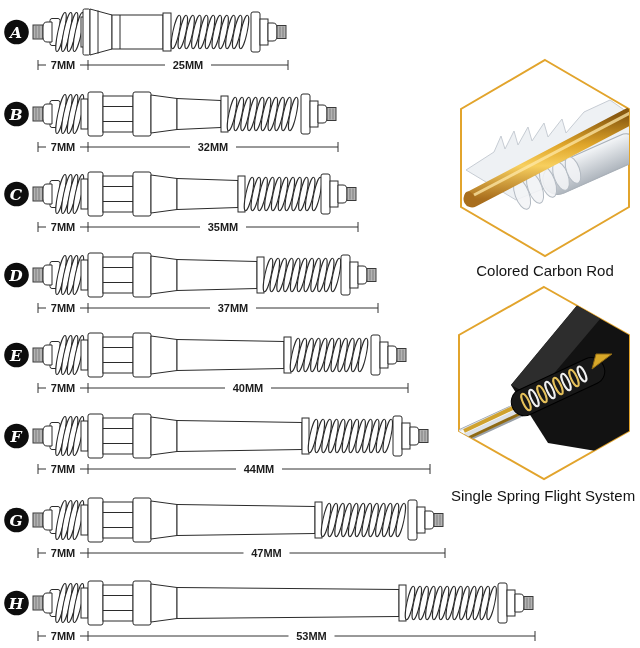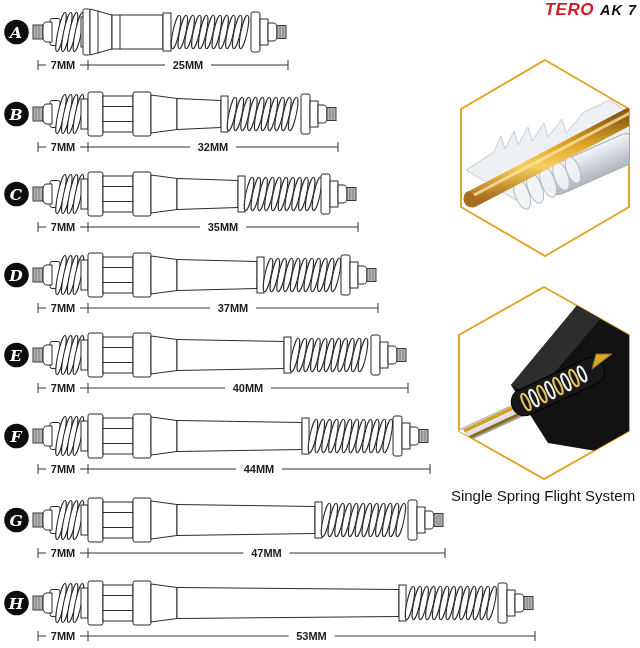--- a/index.html
+++ b/index.html
@@ -413,23 +413,20 @@
           <line x1="535" y1="631" x2="535" y2="641"></line>
         </g>
         <rect x="46" y="629.5" width="34" height="13" fill="#fff" stroke="none"></rect>
         <rect x="288.5" y="629.5" width="46" height="13" fill="#fff" stroke="none"></rect>
         <text x="63" y="639.5" font-family="Liberation Sans, sans-serif" font-size="11" font-weight="bold" fill="#1c1c1c" stroke="none" text-anchor="middle">7MM</text>
         <text x="311.5" y="639.5" font-family="Liberation Sans, sans-serif" font-size="11" font-weight="bold" fill="#1c1c1c" stroke="none" text-anchor="middle">53MM</text>
       </g>
     </svg>
 
   <div class="logo">
-    <div class="logo-top">
-      <span class="tero">TERO</span><span class="ak7">AK 7</span>
-    </div>
   </div>
 
   <div class="hex hex1">
     <svg width="174" height="205" viewBox="0 0 174 205">
       <defs>
         <linearGradient id="gold1" x1="0" y1="0" x2="0" y2="1">
           <stop offset="0" stop-color="#8a5a10"></stop>
             <stop offset="0.35" stop-color="#e0a62a"></stop>
           <stop offset="0.6" stop-color="#f7cf5e"></stop>
             <stop offset="1" stop-color="#a96e1d"></stop>
@@ -454,20 +451,21 @@
           <ellipse cx="90" cy="124" rx="7" ry="16" transform="rotate(-20 90 124)"></ellipse>
           <ellipse cx="103" cy="118" rx="7" ry="15" transform="rotate(-20 103 118)"></ellipse>
           <ellipse cx="115" cy="112" rx="6.5" ry="14" transform="rotate(-20 115 112)"></ellipse>
         </g>
         <line x1="14" y1="141" x2="172" y2="58" stroke="url(#gold1)" stroke-width="17" stroke-linecap="round"></line>
         <line x1="16" y1="137" x2="172" y2="55" stroke="#ffe9a8" stroke-width="3" opacity="0.75"></line>
         <ellipse cx="12" cy="141" rx="5" ry="8" fill="#a96e1d" transform="rotate(-24 12 141)"></ellipse>
       </g>
     </svg>
   </div>
+  <div class="caption cap1">Colored Carbon Rod</div>
 
   <div class="hex hex2">
     <svg width="176" height="200" viewBox="0 0 176 200">
       <defs>
           <clipPath id="hc2">
             <polygon points="88,2 173,50 173,146 88,194 3,146 3,50"></polygon>
           </clipPath>
         </defs>
       <polygon points="88,2 173,50 173,146 88,194 3,146 3,50" fill="#ffffff" stroke="#e2a42c" stroke-width="2"></polygon>
       <g clip-path="url(#hc2)">

